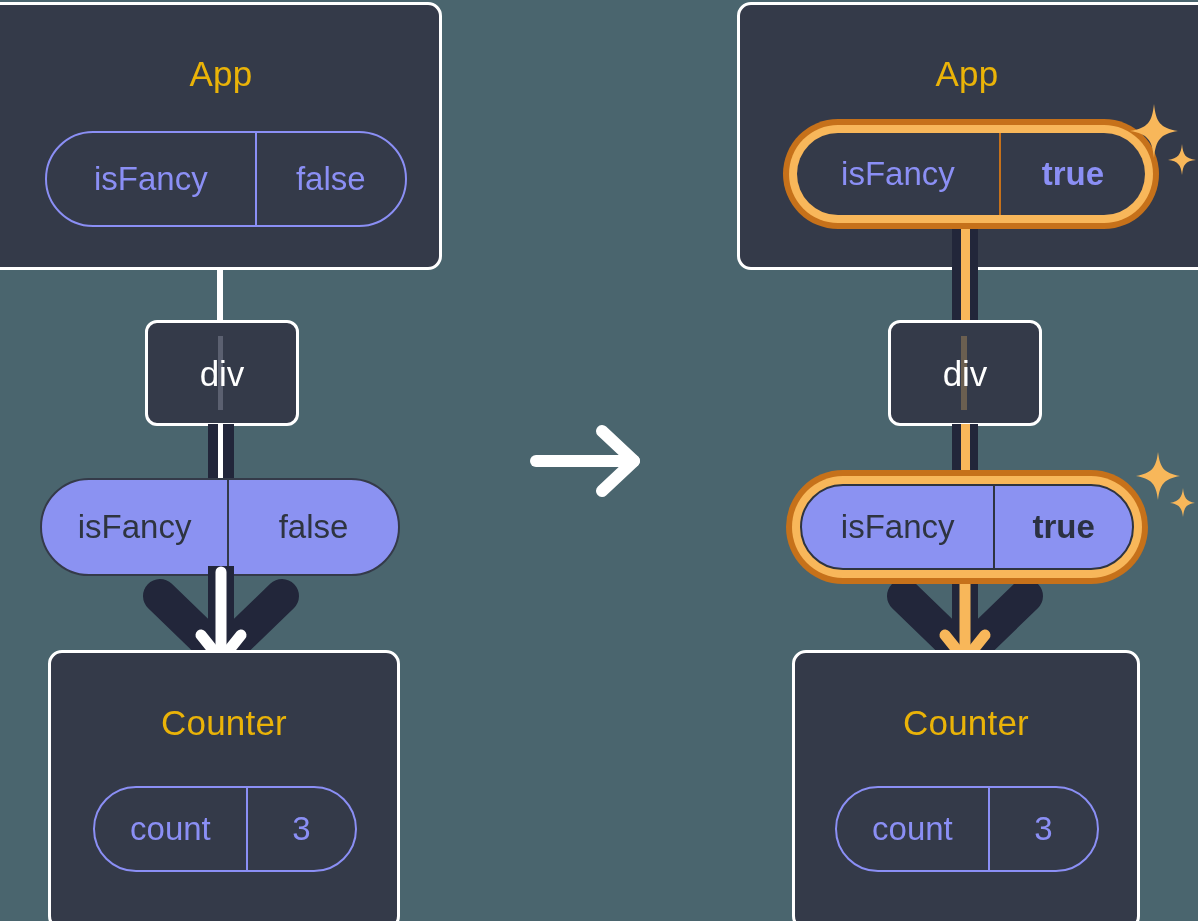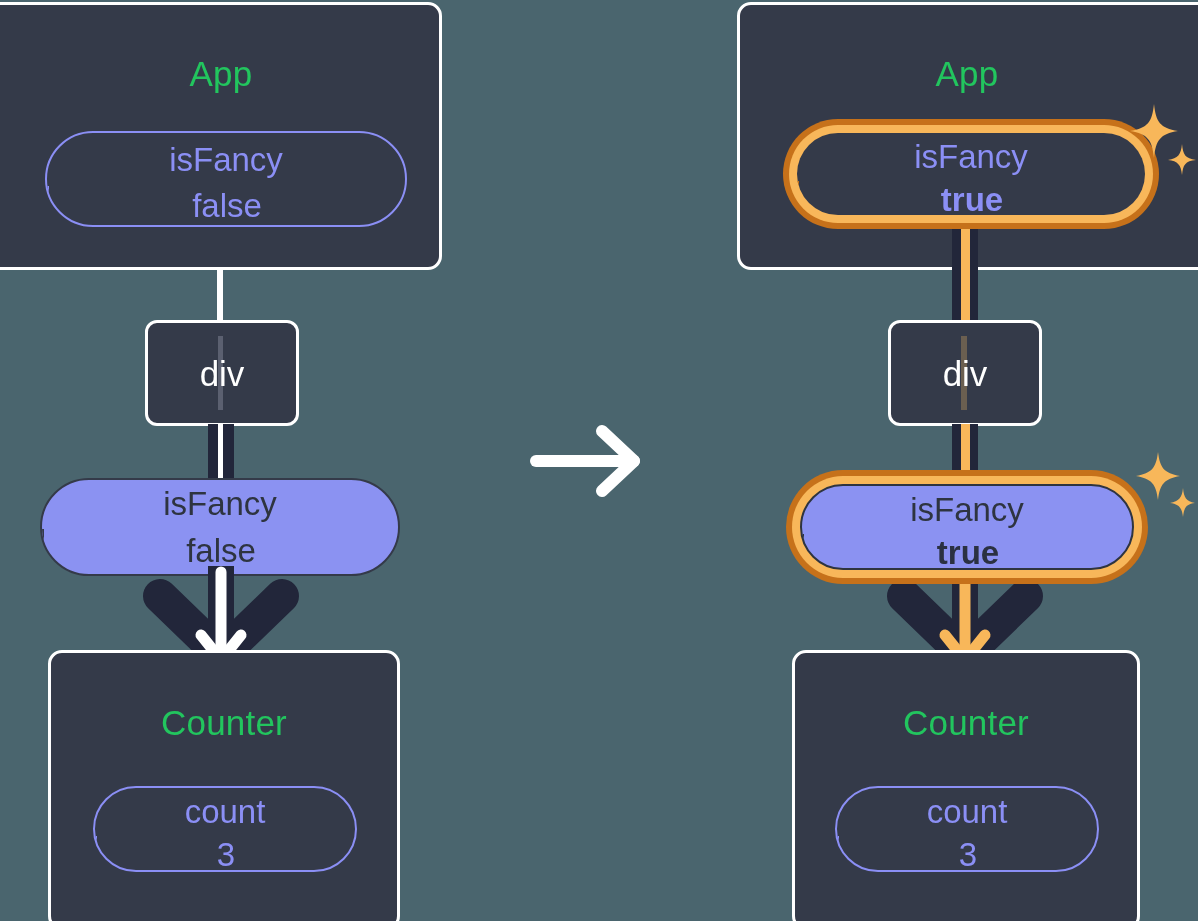--- a/index.html
+++ b/index.html
@@ -17,35 +17,34 @@
     position:absolute;
     background:#343a49;
     border:3px solid #ffffff;
     border-radius:14px;
     box-sizing:border-box;
   }
   .card-title{
     position:absolute;
     left:0;right:0;
     text-align:center;
-    color:#22c55e;
+    color:#eab308;
     font-size:35px;
     font-weight:400;
     letter-spacing:.2px;
   }
 
   
   .pill{
     position:absolute;
     box-sizing:border-box;
     display:flex;
     align-items:stretch;
     border-radius:999px;
     overflow:hidden;
-    flex-direction:column;
   }
   .pill .cell{
     display:flex;align-items:center;justify-content:center;
     box-sizing:border-box;
     white-space:nowrap;
   }
 
   
   .pill.ghost{
     border:2px solid #8b8ff5;

